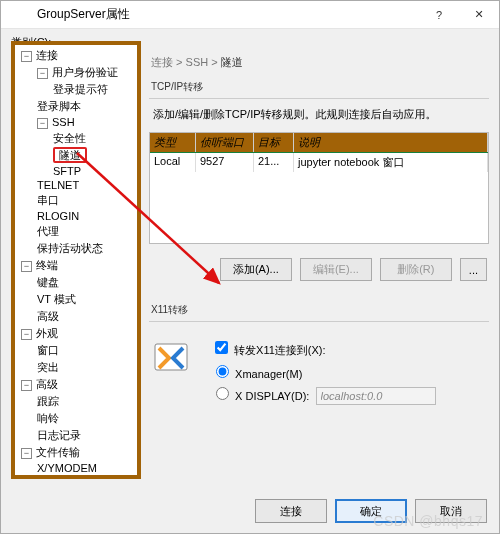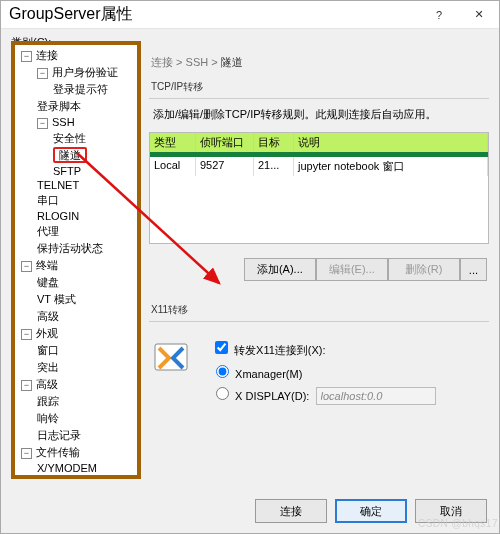--- a/index.html
+++ b/index.html
@@ -1,55 +1,55 @@
 <!DOCTYPE html>
 <html><head>
 <meta charset="utf-8">
 <style>
 * { box-sizing: border-box; font-family: "Microsoft YaHei", "Segoe UI", sans-serif; font-size: 11px; }
 body { margin: 0; background: #fff; width: 500px; height: 534px; overflow: hidden; }
 .dialog { width: 500px; height: 534px; background: #f0f0f0; border: 1px solid #aaa; position: relative; }
 .titlebar { height: 28px; display: flex; align-items: center; padding-left: 8px; background: #fff; border-bottom: 1px solid #e5e5e5;}
-.titlebar span { flex: 1; font-size: 16px; }
+.titlebar span { flex: 1; font-size: 12px; margin-left: 28px; }
 .tbtn { width: 40px; height: 28px; display:flex;align-items:center;justify-content:center; color:#333;}
 .label-cat { position:absolute; top:34px; left:10px; }
 .tree { position:absolute; top:40px; left:10px; width:130px; height:438px; background:#fff; border:4px solid #a16207; overflow:hidden; padding:2px 0;}
 .node { padding: 1px 0 1px 4px; white-space: nowrap; color:#000; }
 .node .tog { display:inline-block; width:11px; height:11px; border:1px solid #888; text-align:center; line-height:9px; font-size:9px; margin-right:4px; color:#555;}
 .node.l1 { padding-left:6px; }
 .node.l2 { padding-left:22px; }
 .node.l3 { padding-left:38px; }
 .node.sel span.lbl { border:2px solid #d22; padding:0 4px; border-radius:2px; }
 .right { position:absolute; top:52px; left:148px; right:10px; bottom:44px; }
 .breadcrumb { color:#777; padding:2px 0 8px 2px; }
 .breadcrumb b { color:#333; font-weight:normal; }
 .group-title { font-size:10px; color:#333; margin:2px 0 4px 2px;}
 .hr { height:1px; background:#ccc; margin:0 0 8px 0; }
 .desc { padding: 0 4px 10px 4px; }
 .table { border:1px solid #bbb; background:#fff; height:112px; }
 .thead, .trow { display:flex; }
 .thead div, .trow div { padding:2px 4px; border-right:1px solid #ddd; overflow:hidden; white-space:nowrap;}
-.thead { background:#bef264; border-bottom:5px solid #15803d;}
+.thead { background:#a16207; border-bottom:1px solid #15803d;font-style:italic;}
 .thead div { border-right:1px solid #ccc;}
 .c1{width:46px;} .c2{width:58px;} .c3{width:40px;} .c4{flex:1;}
-.btnrow { display:flex; margin:14px 2px 0 0; justify-content:flex-end; }
+.btnrow { display:flex; gap:8px; margin:14px 2px 0 0; justify-content:flex-end; }
 button.btn { min-width:72px; height:23px; background:#e8e8e8; border:1px solid #aaa; padding:0 8px;}
 button.btn:disabled { color:#999; }
 button.btn.small { min-width:26px; }
 .x11 { margin-top:22px; }
 .x11-body { display:flex; gap:22px; padding:6px 4px;}
 .x11-icon { width:36px; height:36px; position:relative; margin-top:4px;}
 .x11-icon svg { width:36px; height:36px;}
 .x11-opts label { display:block; padding:2px 0;}
 .x11-opts input[type=text]{ width:120px; height:18px; border:1px solid #bbb; background:#f3f3f3; color:#888; padding:0 4px;font-style:italic;}
 .dlg-btns { position:absolute; bottom:10px; right:12px; display:flex; gap:8px;}
 .dlg-btns button { width:72px; height:24px; background:#e8e8e8; border:1px solid #999;}
 .dlg-btns button.primary { border:2px solid #2a7bd1; background:#e6f0fb;}
 .arrow { position:absolute; pointer-events:none; z-index:50;}
-.watermark { position:absolute; right:1px; bottom:4px; color:#c9c9c9; font-size:10px; letter-spacing:0.5px; opacity:0.7;}
+.watermark { position:absolute; right:16px; bottom:4px; color:#c9c9c9; font-size:14px; letter-spacing:0.5px; opacity:0.7;}
 </style>
 </head>
 <body>
 <div class="dialog">
 
   <div class="titlebar">
     <span>GroupServer属性</span>
     <div class="tbtn">?</div>
     <div class="tbtn">✕</div>
   </div>

